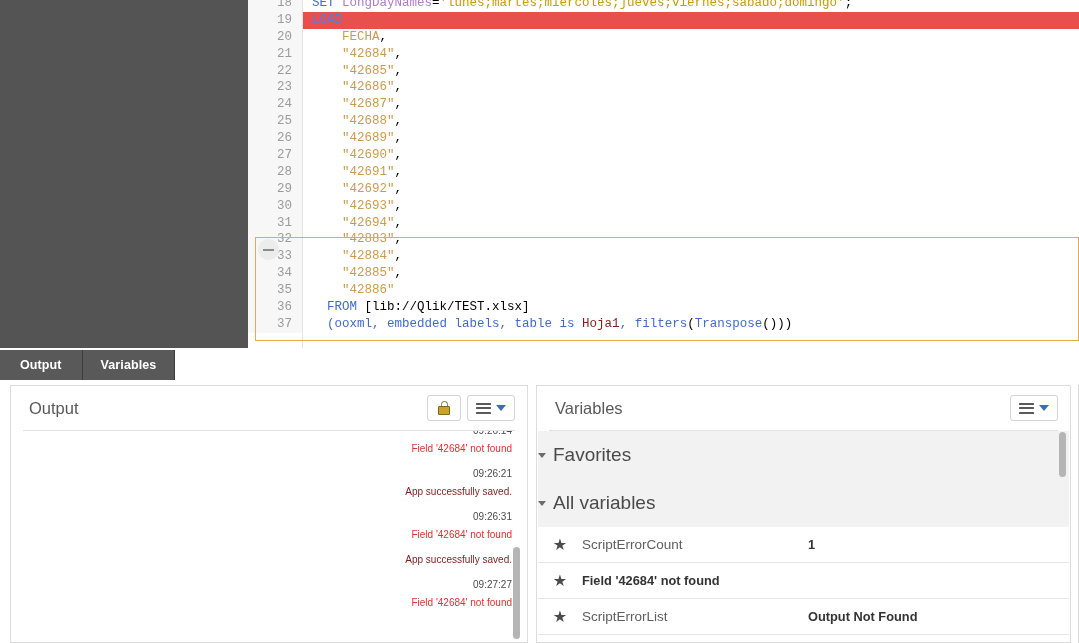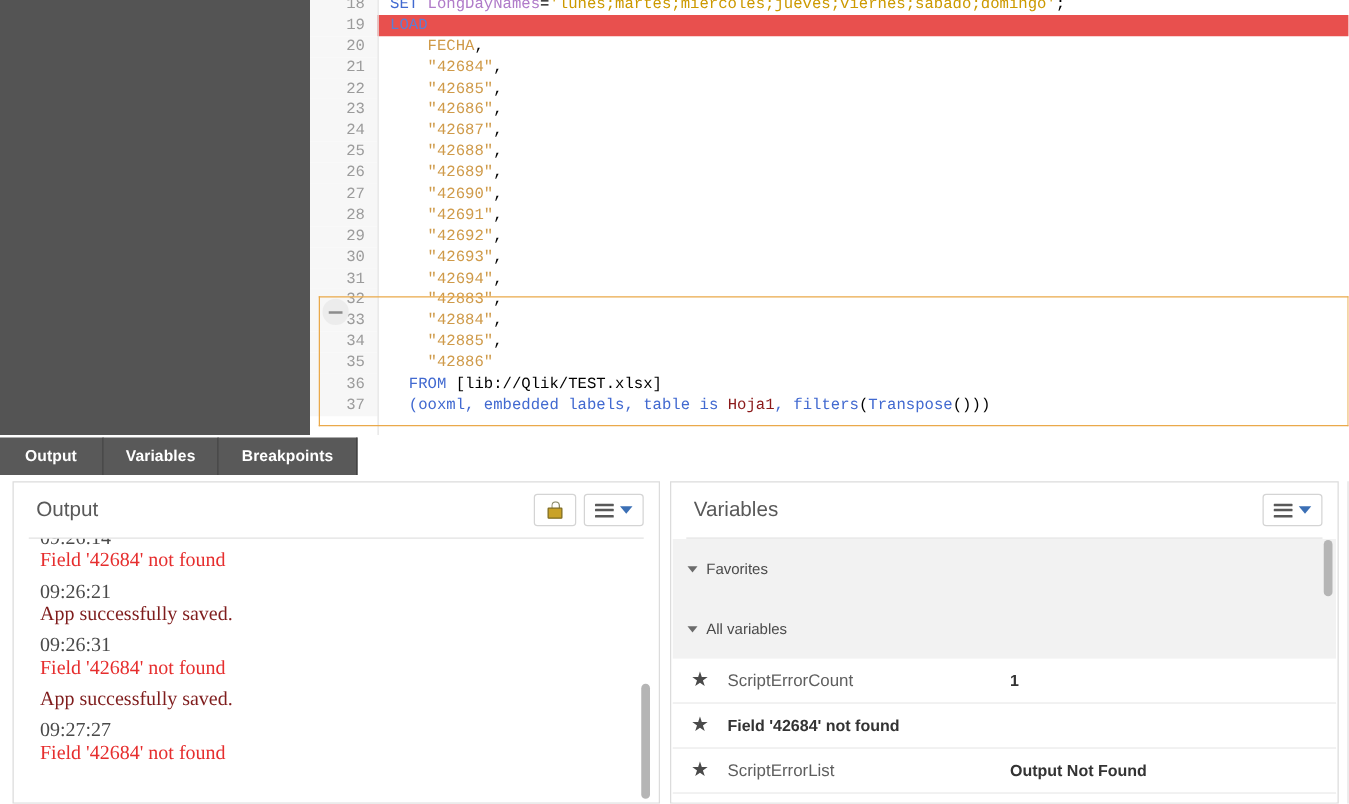--- a/index.html
+++ b/index.html
@@ -224,22 +224,23 @@
     height: 1px; background: #e2e2e2;
     margin: 0 12px 0 12px;
   }
 
   
   .log-body {
     position: absolute;
     left: 1px; right: 1px; top: 45px; bottom: 0;
     overflow: hidden;
     padding: 0 14px 0 20px;
-    font-family: Liberation Serif, serif;
-    font-size: 16px;
+    font-family: Liberation Sans, sans-serif;
+    font-size: 10px;
+    text-align: right;
   }
   .log-inner { position: relative; top: -9px; }
   .log-entry { margin-bottom: 2px; }
   .log-time { color: #4a4a4a; line-height: 18px; }
   .log-msg  { line-height: 18px; }
   .log-msg.error { color: #e62e2e; }
   .log-msg.info  { color: #7f1d1d; }
   .log-sep { height: 5px; }
 
   .scroll-track-out {
@@ -261,22 +262,22 @@
     left: 1px; right: 1px; top: 45px; bottom: 0;
     overflow: hidden;
   }
   .vars-group {
     background: #f2f2f2;
     padding: 0;
   }
   .group-row {
     height: 48px;
     display: flex; align-items: center;
-    padding-left: 12px;
-    font-size: 12px;
+    padding-left: 0;
+    font-size: 19px;
     color: #4a4a4a;
     cursor: pointer;
   }
   .tri {
     width: 0; height: 0;
     border-left: 4.5px solid transparent;
     border-right: 4.5px solid transparent;
     border-top: 5.5px solid #6b6b6b;
     margin-right: 7px;
   }
@@ -339,21 +340,20 @@
       <div class="select-box"></div>
       <div class="collapse-icon">
           <i></i>
         </div>
     </div>
   </div>
 
   <div class="tabbar" id="tabbar">
       <div class="tab first active">Output</div>
       <div class="tab">Variables</div>
-      <div class="tab">Breakpoints</div>
     </div>
 
   <div class="bottom">
 
     <div class="panel panel-output">
       <div class="panel-header">
         <div class="panel-title">Output</div>
         <div class="hdr-btns">
           <div class="icon-btn">
             <span class="lock-ico">

